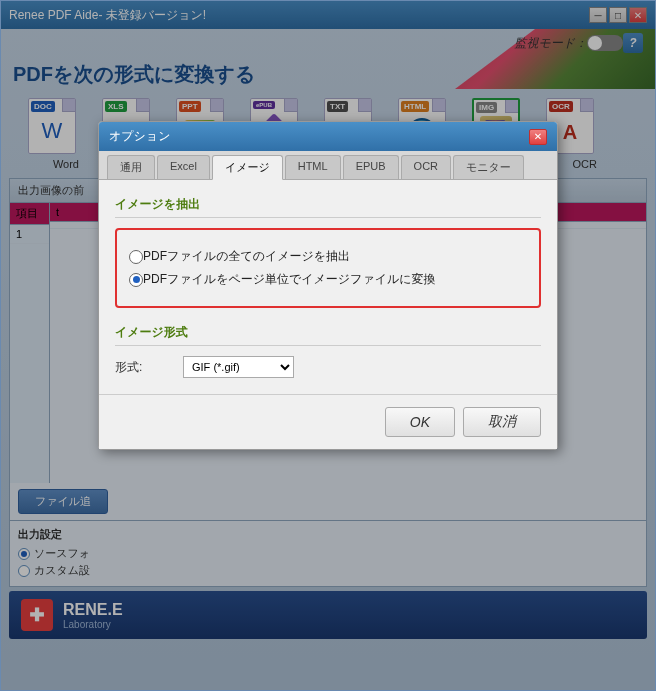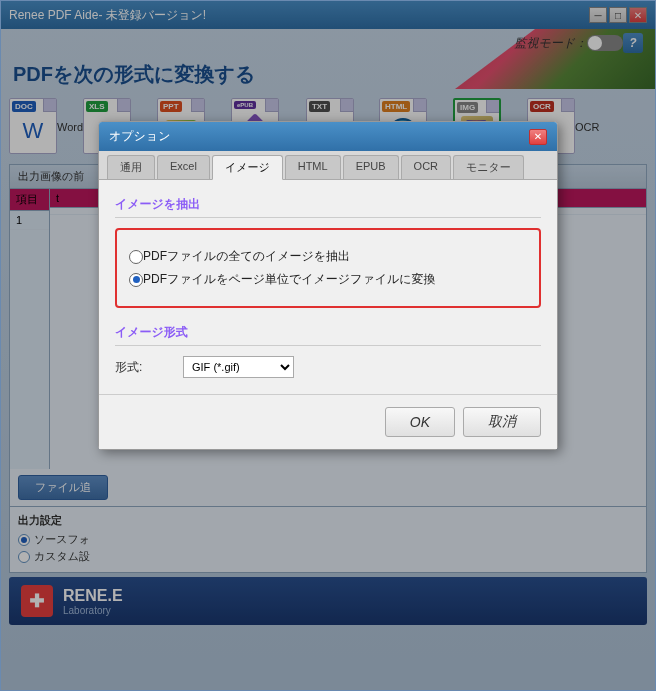--- a/index.html
+++ b/index.html
@@ -121,21 +121,22 @@
     
     .format-grid {
       display: flex;
       gap: 4px;
       padding: 0 8px 8px;
       position: relative;
       z-index: 2;
     }
     .format-item {
       display: flex;
-      align-items: center;
+      flex-direction: column;
+      align-items: flex-end;
       width: 70px;
       cursor: pointer;
     }
     .format-icon {
       width: 54px;
       height: 60px;
       position: relative;
       display: flex;
       align-items: center;
       justify-content: center;
@@ -397,21 +398,21 @@
       z-index: 1;
     }
 
     
     .dialog-body {
       padding: 16px;
       background: #f0f0f0;
     }
     .section-title {
       font-size: 12px;
-      color: #8b5cf6;
+      color: #4d7c0f;
       font-weight: bold;
       margin-bottom: 10px;
       border-bottom: 1px solid #ccc;
       padding-bottom: 4px;
     }
 
     
     .option-box {
       border: 2px solid #e03030;
       border-radius: 4px;

